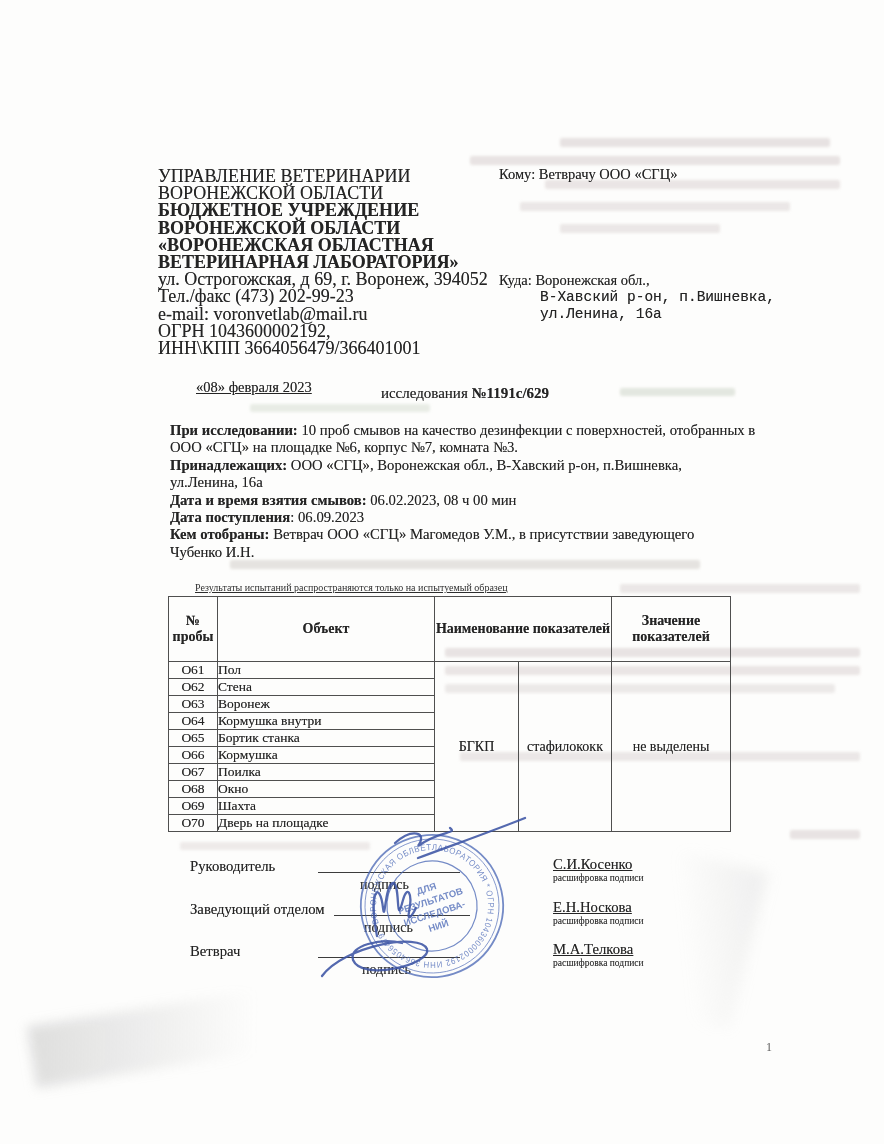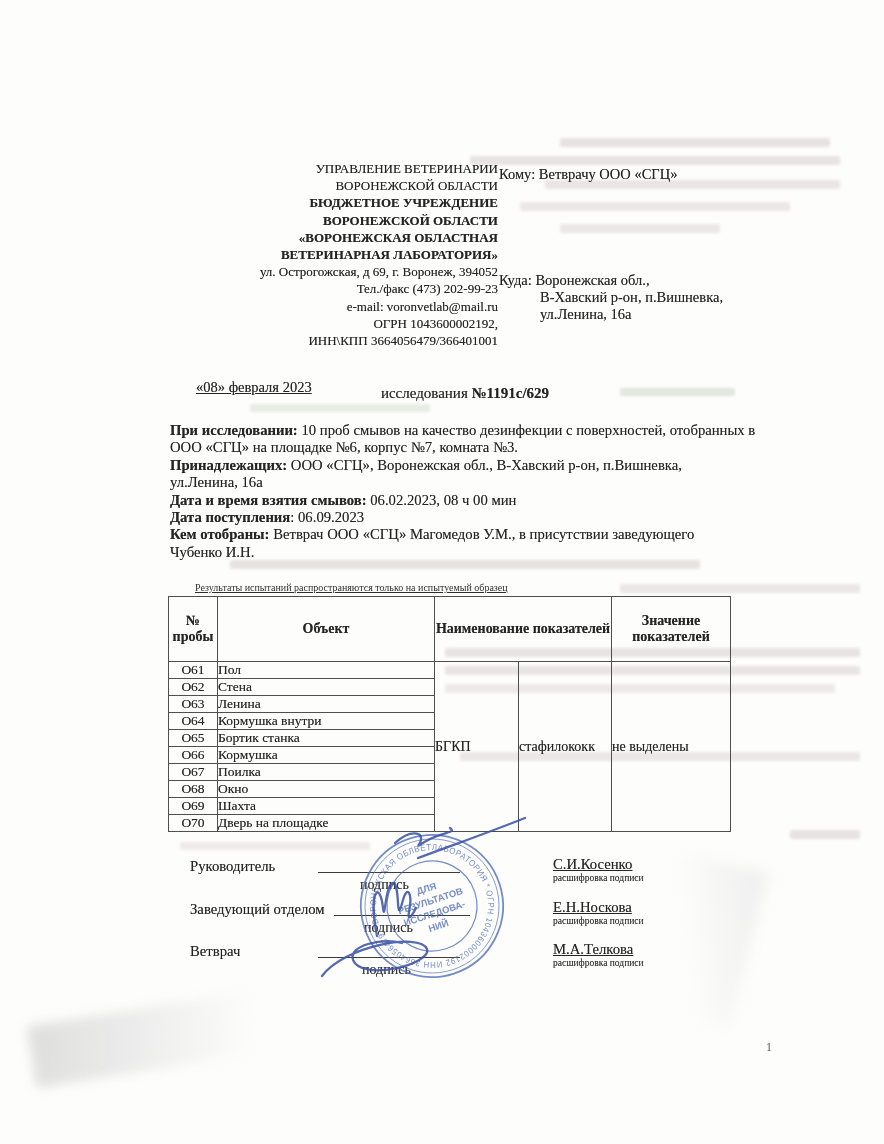--- a/index.html
+++ b/index.html
@@ -5,26 +5,26 @@
   html,body{margin:0;padding:0;background:#ffffff;}
   .page{
     position:relative;width:884px;height:1144px;overflow:hidden;
     background:#fdfdfc;
     font-family:"Liberation Serif","DejaVu Serif",serif;
     color:#242424;
   }
   .abs{position:absolute;}
   .soft{text-shadow:0 0 .5px rgba(60,60,60,.55);}
   
-  .org-block{left:158px;top:160px;width:340px;text-align:right;
-    font-size:13px;line-height:17.2px;}
+  .org-block{left:158px;top:168px;width:340px;text-align:left;
+    font-size:18px;line-height:17.2px;}
   .org-block .b{font-weight:bold;}
   .to-line{left:499px;top:166px;font-size:14.5px;}
   .where-block{left:499px;top:272px;font-size:14.5px;line-height:17.2px;}
-  .where-block .indent{padding-left:41px;}
+  .where-block .indent{padding-left:41px;font-family:Liberation Mono, monospace;}
   .date-line{left:196px;top:379px;font-size:14.5px;font-weight:normal;
     text-decoration:underline;}
   
   .title-block{left:170px;top:385px;width:590px;text-align:center;
     font-size:15px;line-height:17.5px;}
   .title-main{font-weight:bold;letter-spacing:.5px;}
   .title-sub .b{font-weight:bold;}
   
   .body-block{left:170px;top:422px;width:678px;font-size:14.7px;line-height:17.4px;}
   .body-block p{margin:0;}
@@ -33,21 +33,21 @@
   
   .table-note{left:195px;top:582px;font-size:10px;text-decoration:underline;color:#2e2e2e;}
   table.results{position:absolute;left:168px;top:596px;width:562px;
     border-collapse:collapse;table-layout:fixed;font-size:14px;color:#242424;}
   table.results th,table.results td{border:1px solid #4f4f4f;padding:0;}
   table.results th{font-weight:bold;height:24px;text-align:center;line-height:16px;}
   thead tr{height:65px;}
   tbody tr{height:16px;}
   td.c-id{text-align:center;font-size:13.5px;}
   td.c-obj{padding-left:14px;font-size:13.5px;}
-  td.c-merge{vertical-align:middle;font-size:14px;}
+  td.c-merge{text-align:center;vertical-align:middle;font-size:14px;}
   
   .sig-row{left:0;top:0;width:884px;height:40px;font-size:14.7px;}
   .sig-role{position:absolute;left:190px;top:0;}
   .sig-line{position:absolute;top:14px;border-bottom:1.2px solid #3c3c3c;}
   .sig-sublabel{position:absolute;font-size:14px;color:#333;top:19px;}
   .sig-name{position:absolute;left:553px;top:-2px;text-decoration:underline;}
   .sig-decode{position:absolute;left:553px;top:15px;font-size:9.5px;color:#333;}
   
   .ghost{position:absolute;filter:blur(1.5px);border-radius:2px;pointer-events:none;}
   .curl{position:absolute;pointer-events:none;}
@@ -143,21 +143,21 @@
         <td class="c-merge" rowspan="10">БГКП</td>
         <td class="c-merge" rowspan="10">стафилококк</td>
         <td class="c-merge" rowspan="10">не выделены</td>
       </tr>
       <tr>
           <td class="c-id">О62</td>
           <td class="c-obj">Стена</td>
         </tr>
       <tr>
           <td class="c-id">О63</td>
-          <td class="c-obj">Ленина</td>
+          <td class="c-obj">Воронеж</td>
         </tr>
       <tr>
           <td class="c-id">О64</td>
           <td class="c-obj">Кормушка внутри</td>
         </tr>
       <tr>
           <td class="c-id">О65</td>
           <td class="c-obj">Бортик станка</td>
         </tr>
       <tr>

